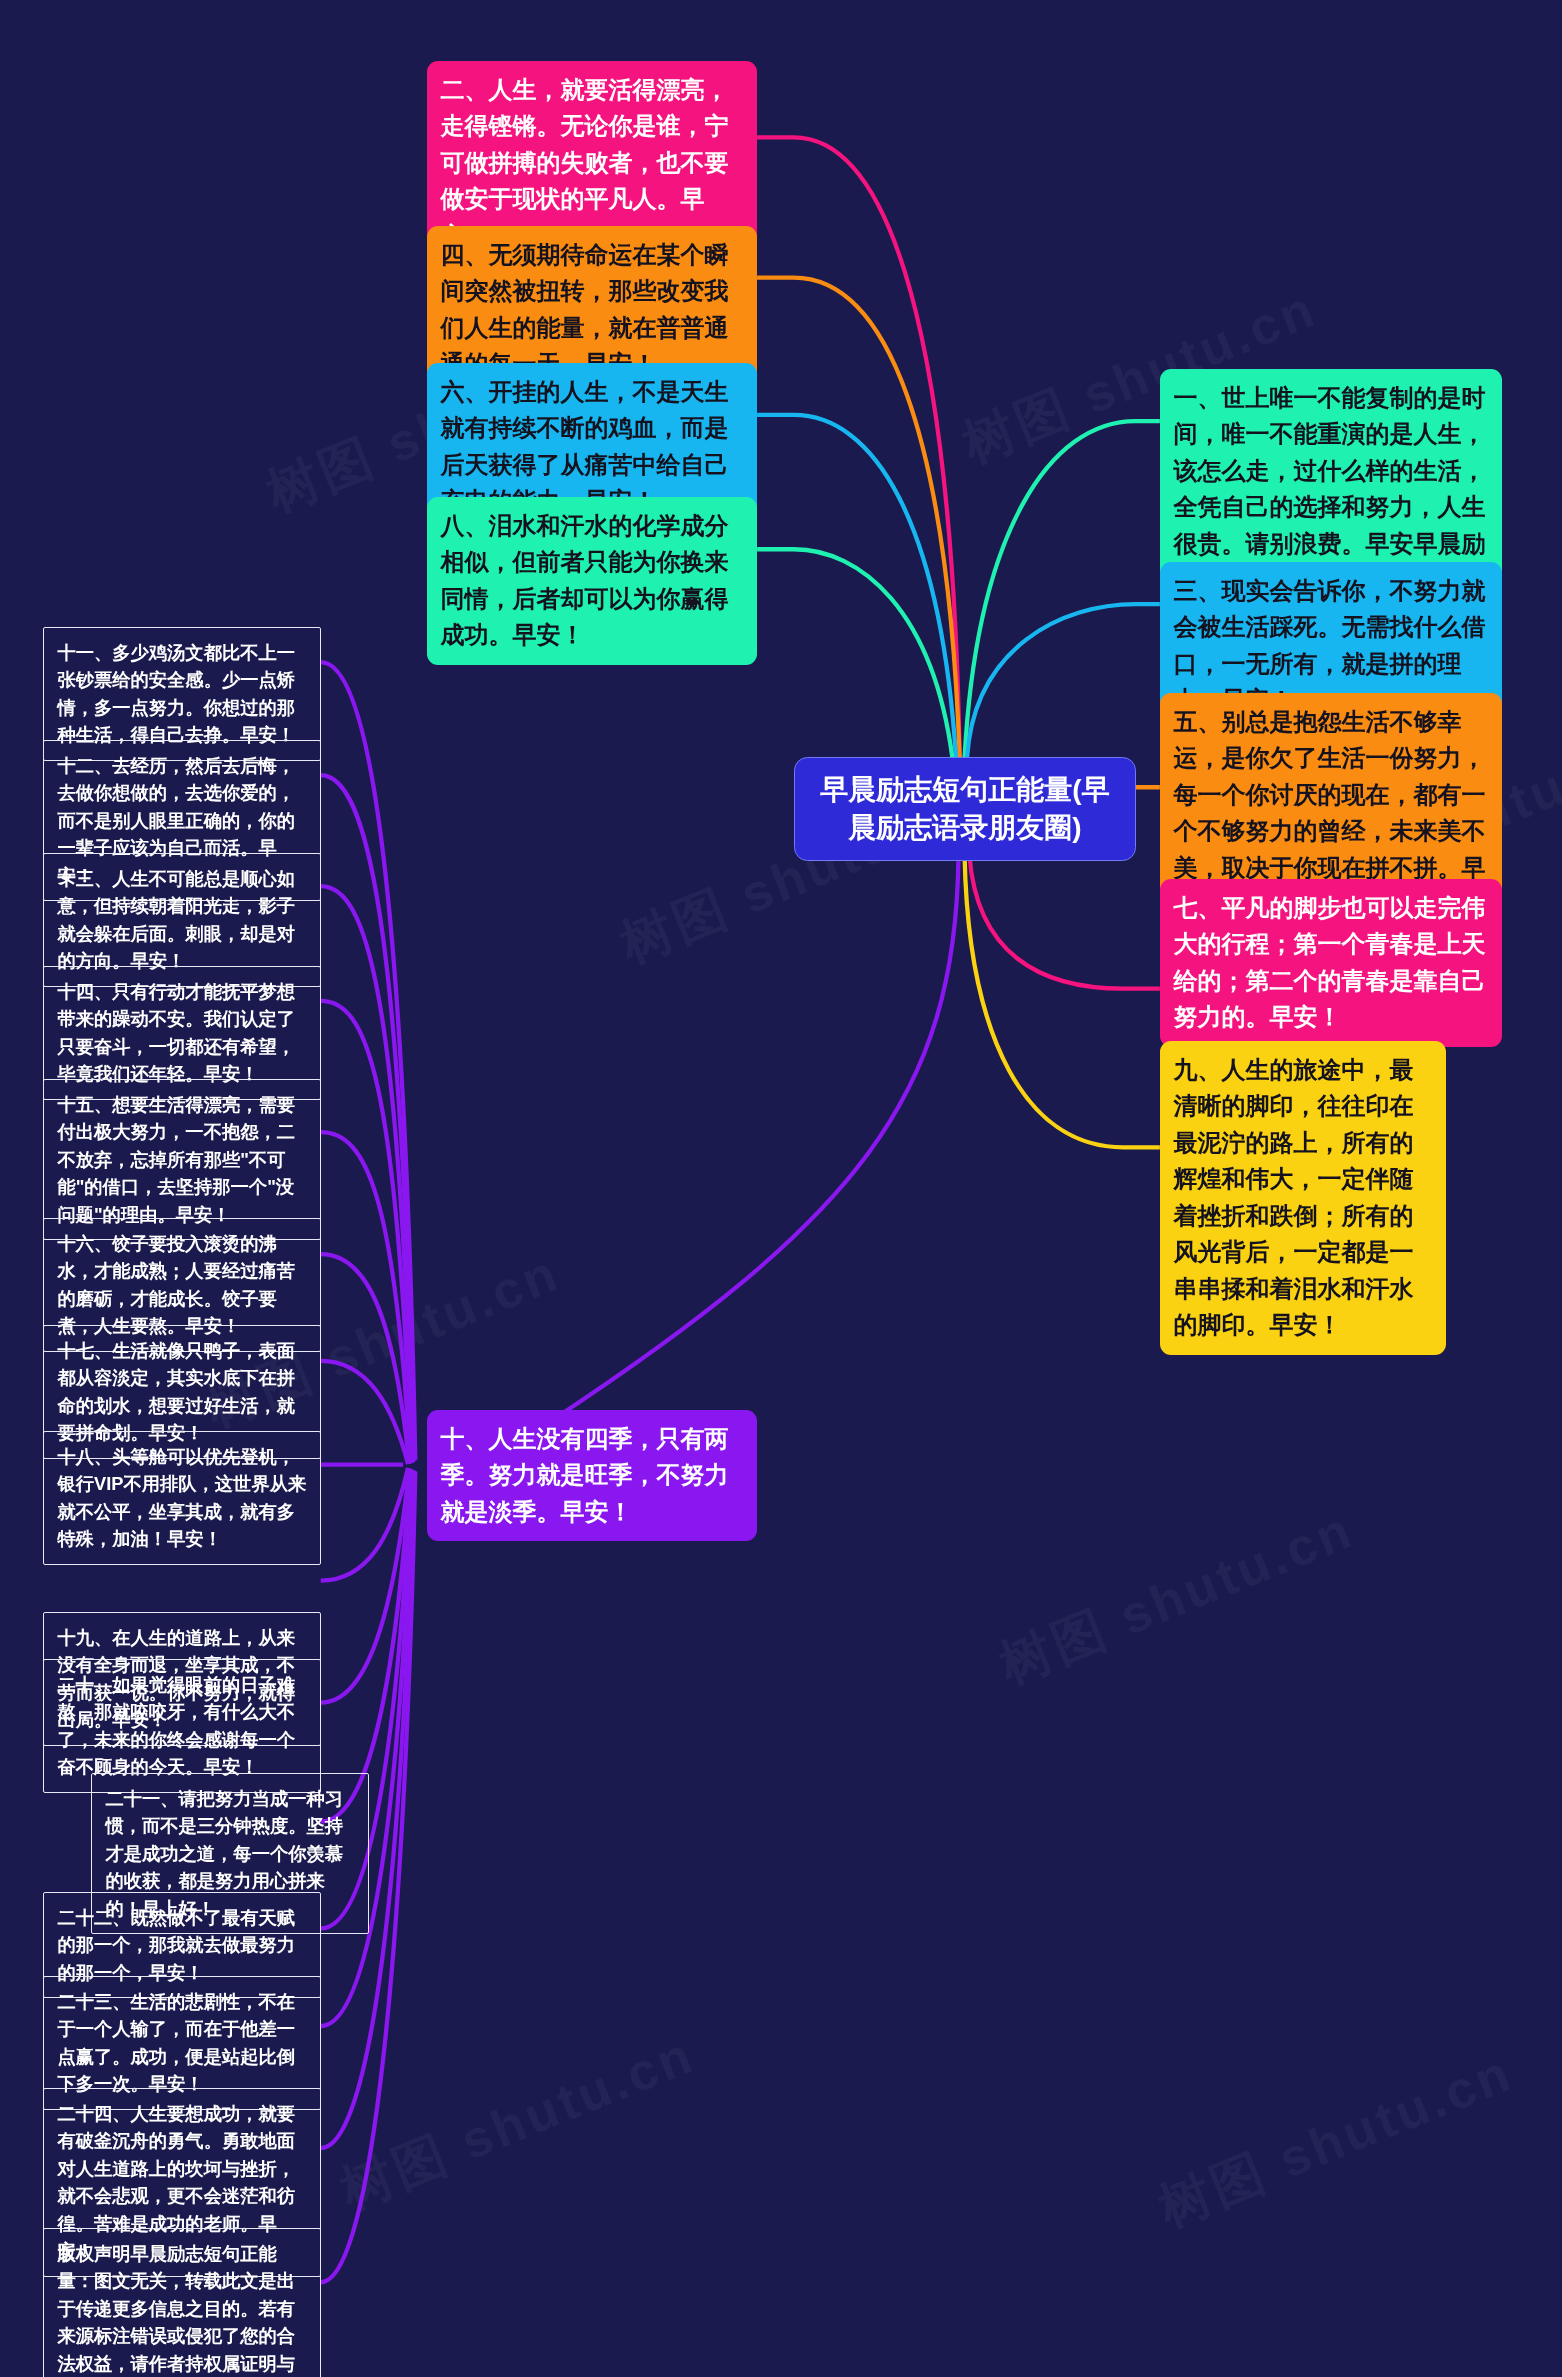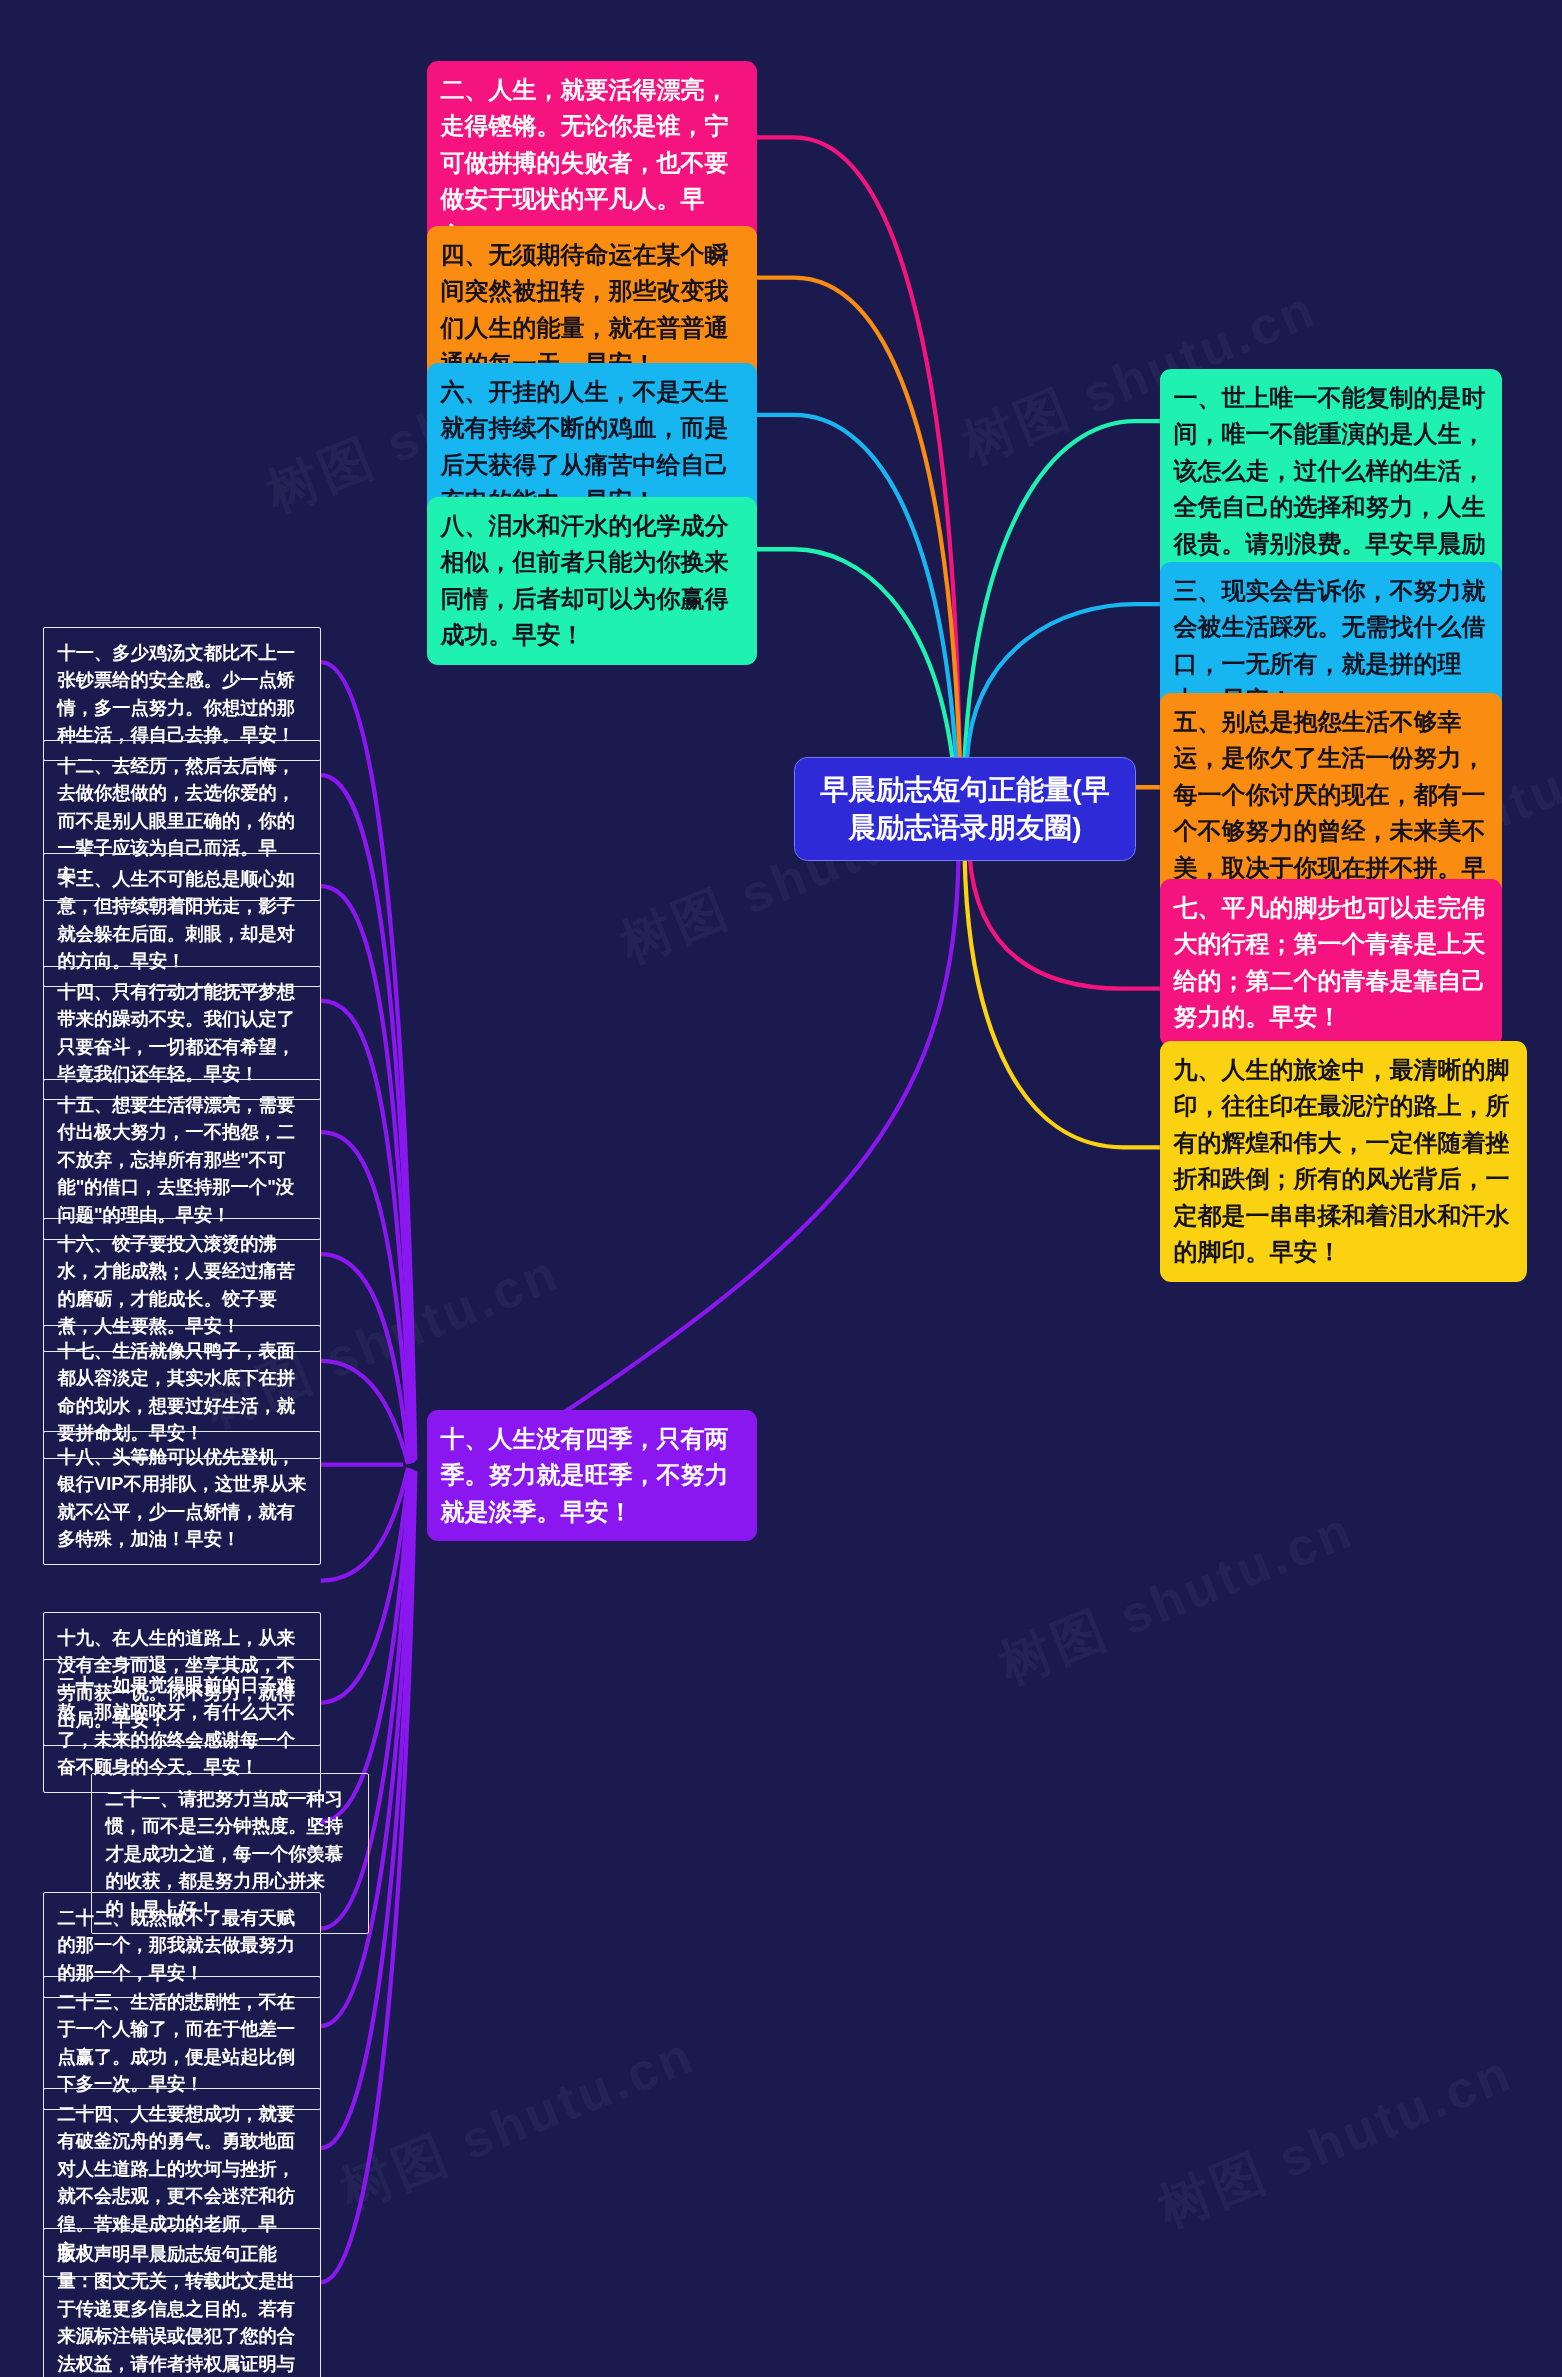--- a/index.html
+++ b/index.html
@@ -110,21 +110,21 @@
   </div>
 
   <div class="node leaf dark-text" style="left:1160px;top:693px;width:342px;background:#fa8c12;">
     <span>五、别总是抱怨生活不够幸运，是你欠了生活一份努力，每一个你讨厌的现在，都有一个不够努力的曾经，未来美不美，取决于你现在拼不拼。早安！</span>
   </div>
 
   <div class="node leaf light-text" style="left:1160px;top:879px;width:342px;background:#f5147f;">
     <span>七、平凡的脚步也可以走完伟大的行程；第一个青春是上天给的；第二个的青春是靠自己努力的。早安！</span>
   </div>
 
-  <div class="node leaf dark-text" style="left:1160px;top:1041px;width:367px;background:#fbd211;">
+  <div class="node leaf dark-text" style="left:1160px;top:1041px;width:286px;background:#fbd211;">
     <span>九、人生的旅途中，最清晰的脚印，往往印在最泥泞的路上，所有的辉煌和伟大，一定伴随着挫折和跌倒；所有的风光背后，一定都是一串串揉和着泪水和汗水的脚印。早安！</span>
   </div>
 
   <div class="node leaf light-text" style="left:427px;top:1410px;width:330px;background:#8a17f0;">
     <span>十、人生没有四季，只有两季。努力就是旺季，不努力就是淡季。早安！</span>
   </div>
 
   <div class="node outline" style="left:43px;top:627px;width:278px;">
     <span>十一、多少鸡汤文都比不上一张钞票给的安全感。少一点矫情，多一点努力。你想过的那种生活，得自己去挣。早安！</span>
   </div>
@@ -147,21 +147,21 @@
 
   <div class="node outline" style="left:43px;top:1218px;width:278px;">
     <span>十六、饺子要投入滚烫的沸水，才能成熟；人要经过痛苦的磨砺，才能成长。饺子要煮，人生要熬。早安！</span>
   </div>
 
   <div class="node outline" style="left:43px;top:1325px;width:278px;">
     <span>十七、生活就像只鸭子，表面都从容淡定，其实水底下在拼命的划水，想要过好生活，就要拼命划。早安！</span>
   </div>
 
   <div class="node outline" style="left:43px;top:1431px;width:278px;">
-    <span>十八、头等舱可以优先登机，银行VIP不用排队，这世界从来就不公平，少一点矫情，就有多特殊，加油！早安！</span>
+    <span>十八、头等舱可以优先登机，银行VIP不用排队，这世界从来就不公平，坐享其成，就有多特殊，加油！早安！</span>
   </div>
 
   <div class="node outline" style="left:43px;top:1612px;width:278px;">
     <span>十九、在人生的道路上，从来没有全身而退，坐享其成，不劳而获一说。你不努力，就得出局。早安！</span>
   </div>
 
   <div class="node outline" style="left:43px;top:1659px;width:278px;">
     <span>二十、如果觉得眼前的日子难熬，那就咬咬牙，有什么大不了，未来的你终会感谢每一个奋不顾身的今天。早安！</span>
   </div>
 

